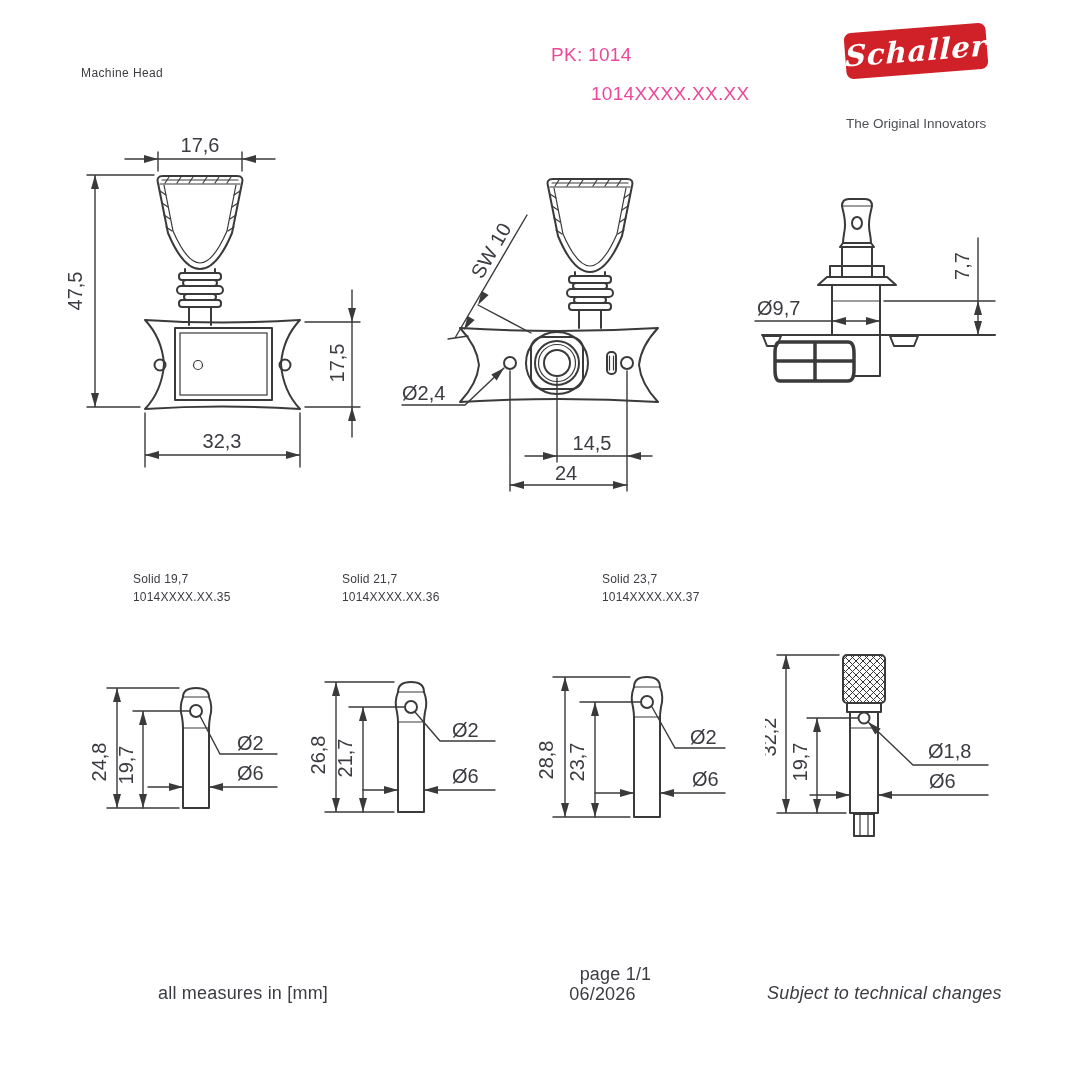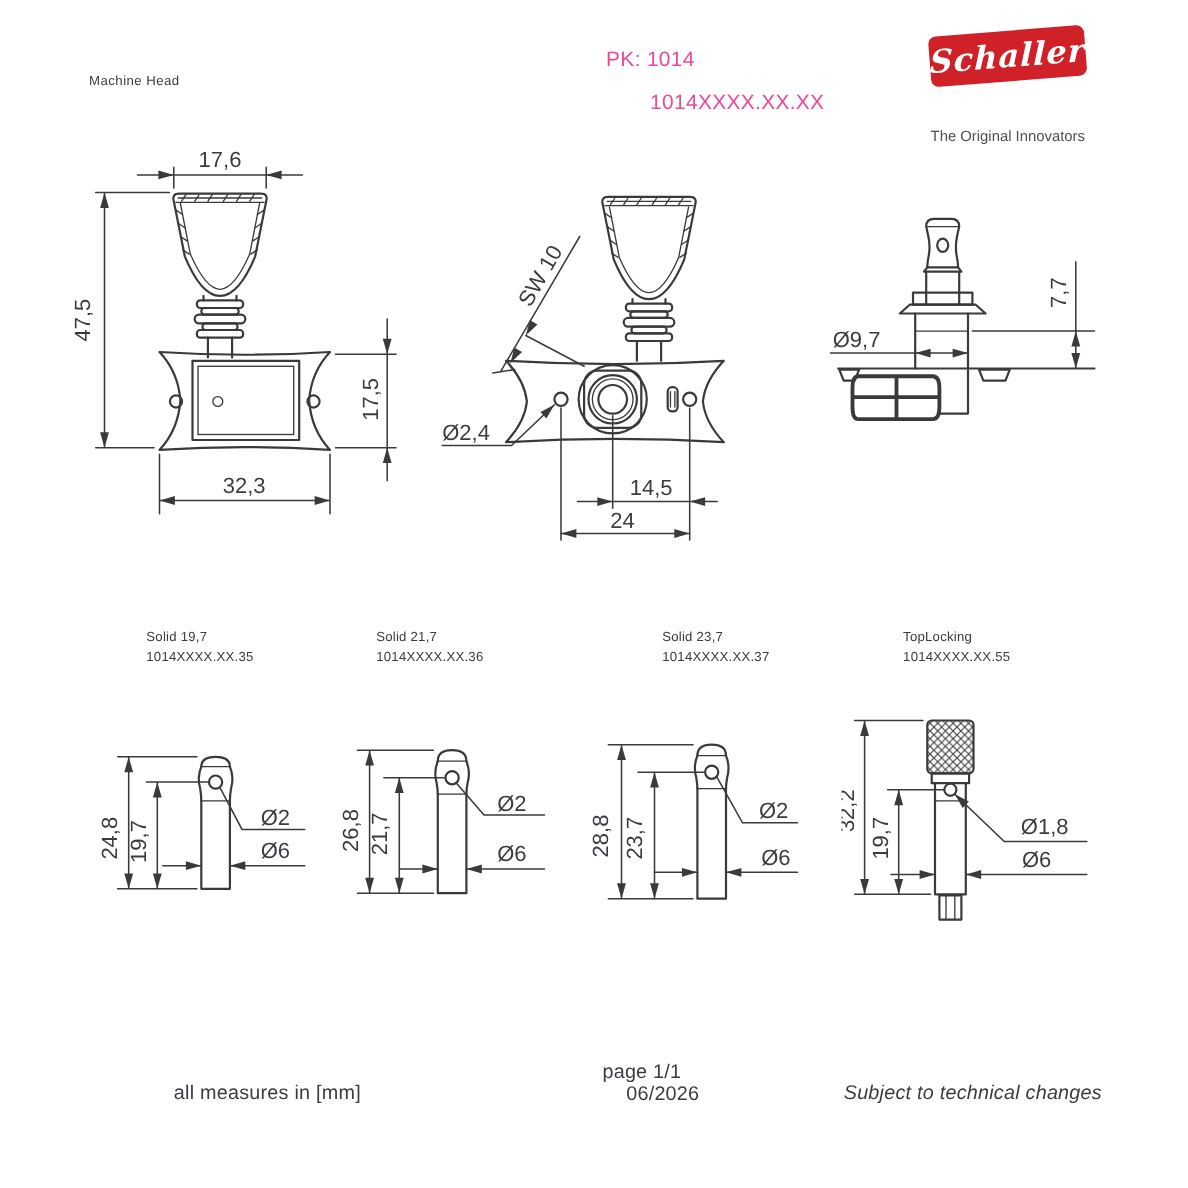--- a/index.html
+++ b/index.html
@@ -182,24 +182,20 @@
     <div>1014XXXX.XX.35</div>
   </div>
   <div class="abs vlabel" style="left:342px;top:570px;">
     <div>Solid 21,7</div>
     <div>1014XXXX.XX.36</div>
   </div>
   <div class="abs vlabel" style="left:583px;top:570px;margin-left:19px;">
     <div>Solid 23,7</div>
     <div>1014XXXX.XX.37</div>
   </div>
-  <div class="abs vlabel" style="left:821px;top:570px;">
-    <div>TopLocking</div>
-    <div>1014XXXX.XX.55</div>
-  </div>
 
   <svg class="abs" style="left:85px;top:650px;" width="225" height="230" viewBox="0 0 225 230">
     <g>
       <path class="o" d="M 98,47 Q 98,38 111,38 Q 124,38 124,47"></path>
       <path class="t" d="M 98,47 L 124,47"></path>
       <path class="o" d="M 98,47 Q 94,57 97,67 Q 98,73 98,78 M 124,47 Q 128,57 125,67 Q 124,73 124,78"></path>
       <path class="t" d="M 98,78 L 124,78"></path>
       <circle class="o" cx="111" cy="61" r="6"></circle>
       <path class="o" d="M 98,78 L 98,158 M 124,78 L 124,158 M 98,158 L 124,158"></path>
     </g>
@@ -322,17 +318,17 @@
     </g>
     <g>
       <path class="d" d="M 45,155 L 85,155 M 113,155 L 223,155"></path>
       <polygon class="a" points="85,155 71,151 71,159"></polygon>
       <polygon class="a" points="113,155 127,151 127,159"></polygon>
       <text class="dim" x="164" y="148">Ø6</text>
     </g>
   </svg>
 
   <div class="abs ftxt" style="left:158px;top:983px;">all measures in [mm]</div>
-  <div class="abs ftxt center" style="left:476px;top:964px;width:215px;">page 1/1</div>
+  <div class="abs ftxt center" style="left:508px;top:964px;width:215px;">page 1/1</div>
   <div class="abs ftxt center" style="left:500px;top:984px;width:205px;">06/2026</div>
   <div class="abs ftxt" style="left:767px;top:983px;font-style:italic;">Subject to technical changes</div>
 
 </div>
 
 </body></html>

